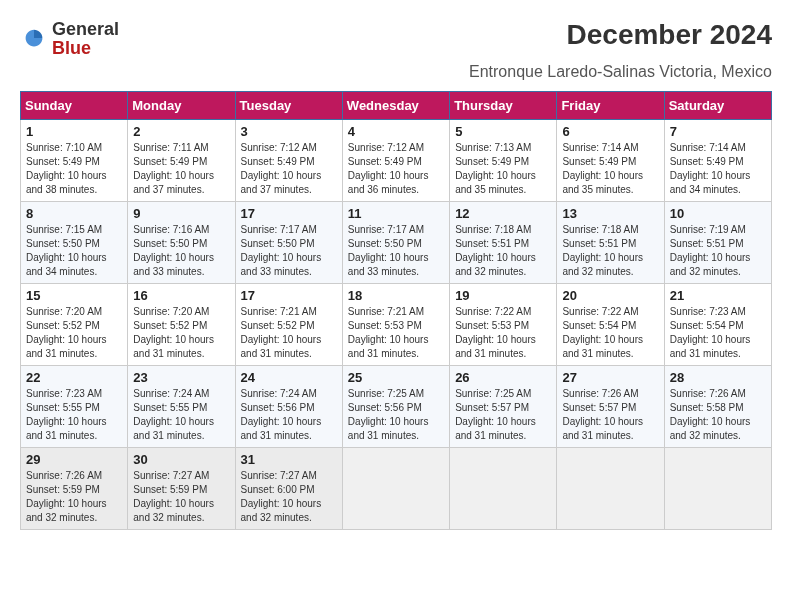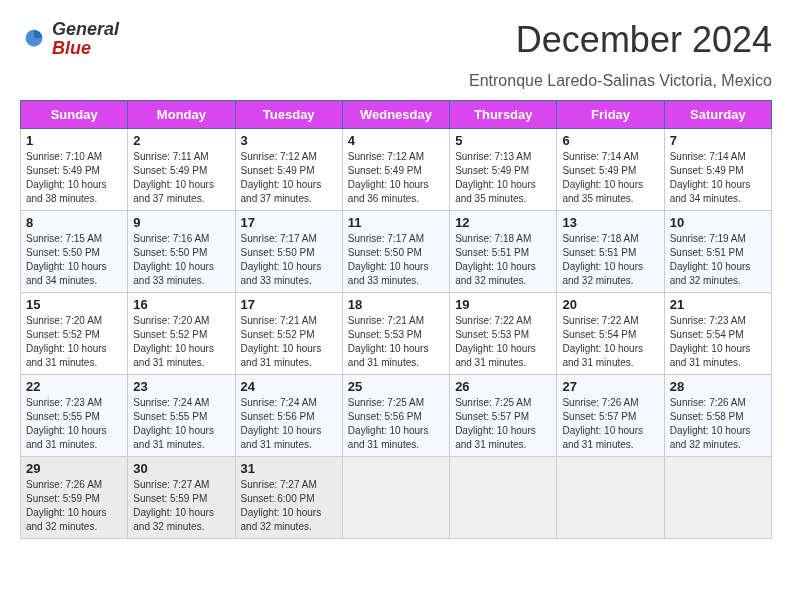--- a/index.html
+++ b/index.html
@@ -13,21 +13,20 @@
     .header-area {
       display: flex;
       justify-content: space-between;
       align-items: flex-start;
       margin-bottom: 10px;
     }
     .logo {
       display: flex;
       align-items: center;
       gap: 4px;
-      font-style: italic;
     }
     .logo-text-general {
       font-size: 18px;
       font-weight: bold;
       color: #333;
       line-height: 1;
     }
     .logo-text-blue {
       font-size: 18px;
       font-weight: bold;
@@ -35,40 +34,40 @@
       line-height: 1;
     }
     .logo-icon {
       width: 28px;
       height: 28px;
     }
     .title-area {
       text-align: right;
     }
     .month-title {
-      font-size: 36px;
-      font-weight: normal;
+      font-size: 28px;
+      font-weight: bold;
       color: #333;
       line-height: 1.1;
     }
     .location-title {
       font-size: 16px;
       color: #555;
       margin-top: 12px;
     }
     .calendar-table {
       width: 100%;
       border-collapse: collapse;
       font-size: 11px;
     }
     .calendar-table th {
-      background: #d946ef;
+      background: #be185d;
       color: #fff;
       padding: 6px 4px;
-      text-align: center;
+      text-align: left;
       font-size: 13px;
       font-weight: bold;
       border: 1px solid #3a6fa5;
     }
     .calendar-table td {
       vertical-align: top;
       padding: 4px 5px;
       border: 1px solid #ccc;
       height: 80px;
       width: calc(100% / 7);

